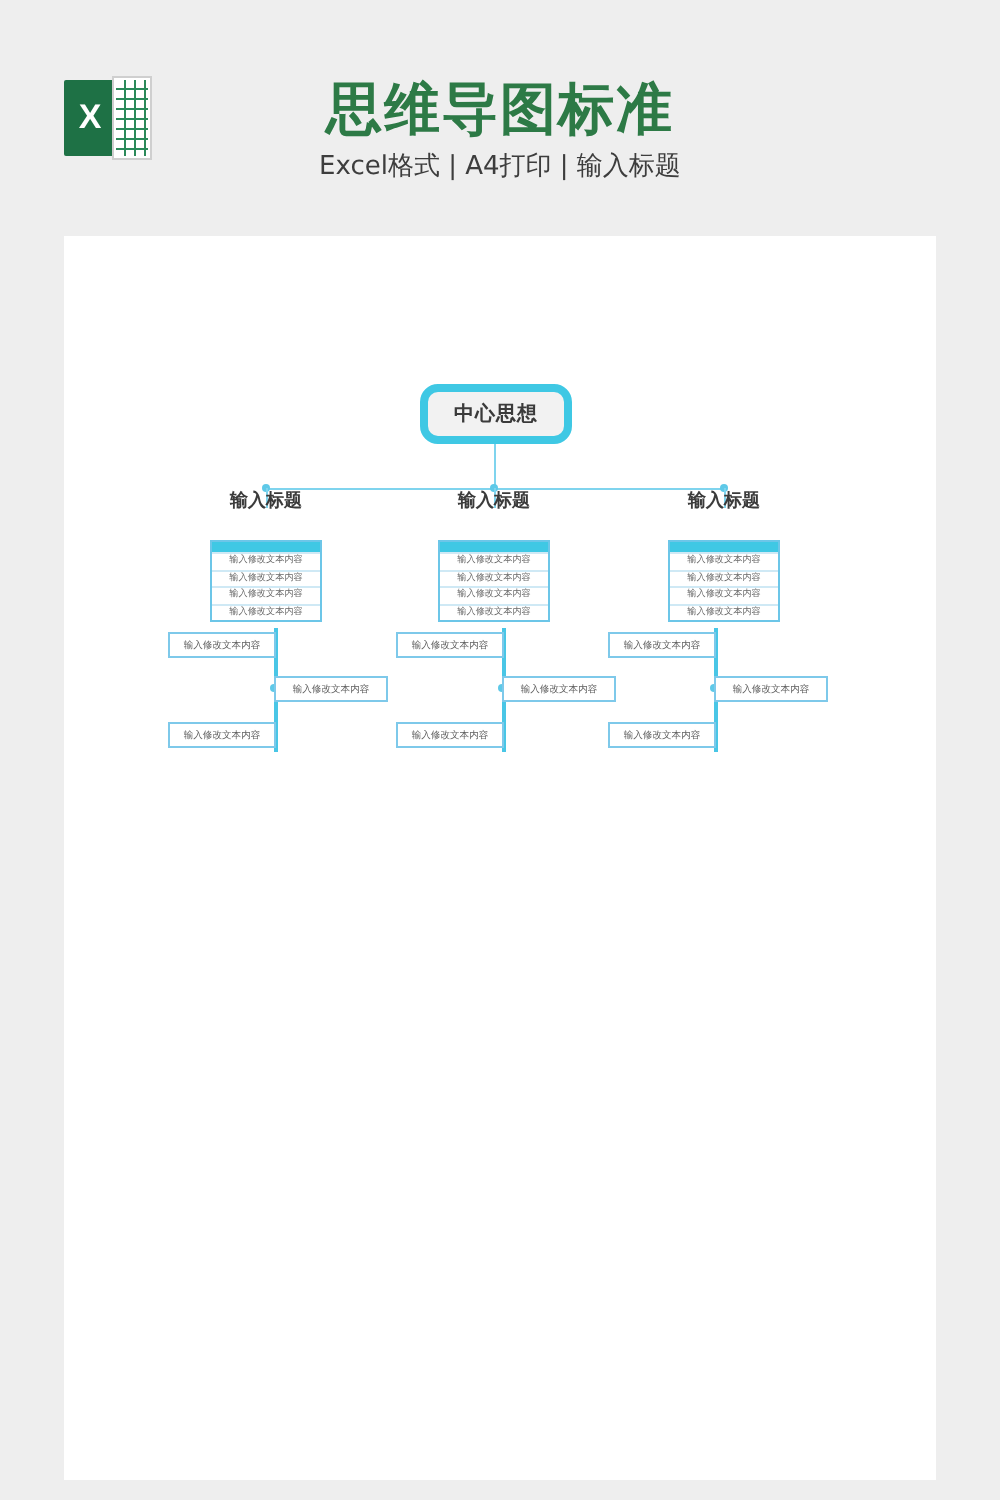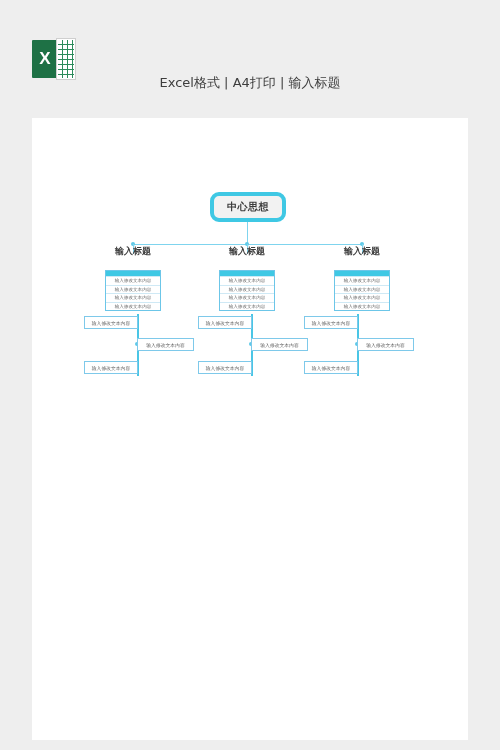--- a/index.html
+++ b/index.html
@@ -155,20 +155,21 @@
       <i style="top:20px"></i>
         <i style="top:25px"></i>
         <i style="top:30px"></i>
         <i style="top:35px"></i>
       <u style="left:5px"></u>
         <u style="left:10px"></u>
         <u style="left:15px"></u>
     </div>
   </div>
 
+  <div class="title-main">思维导图标准</div>
   <div class="title-sub">Excel格式 | A4打印 | 输入标题</div>
 </div>
 
 <div class="canvas">
   <div class="stage">
 
     <div class="center-node">
       <span>中心思想</span>
     </div>
 

